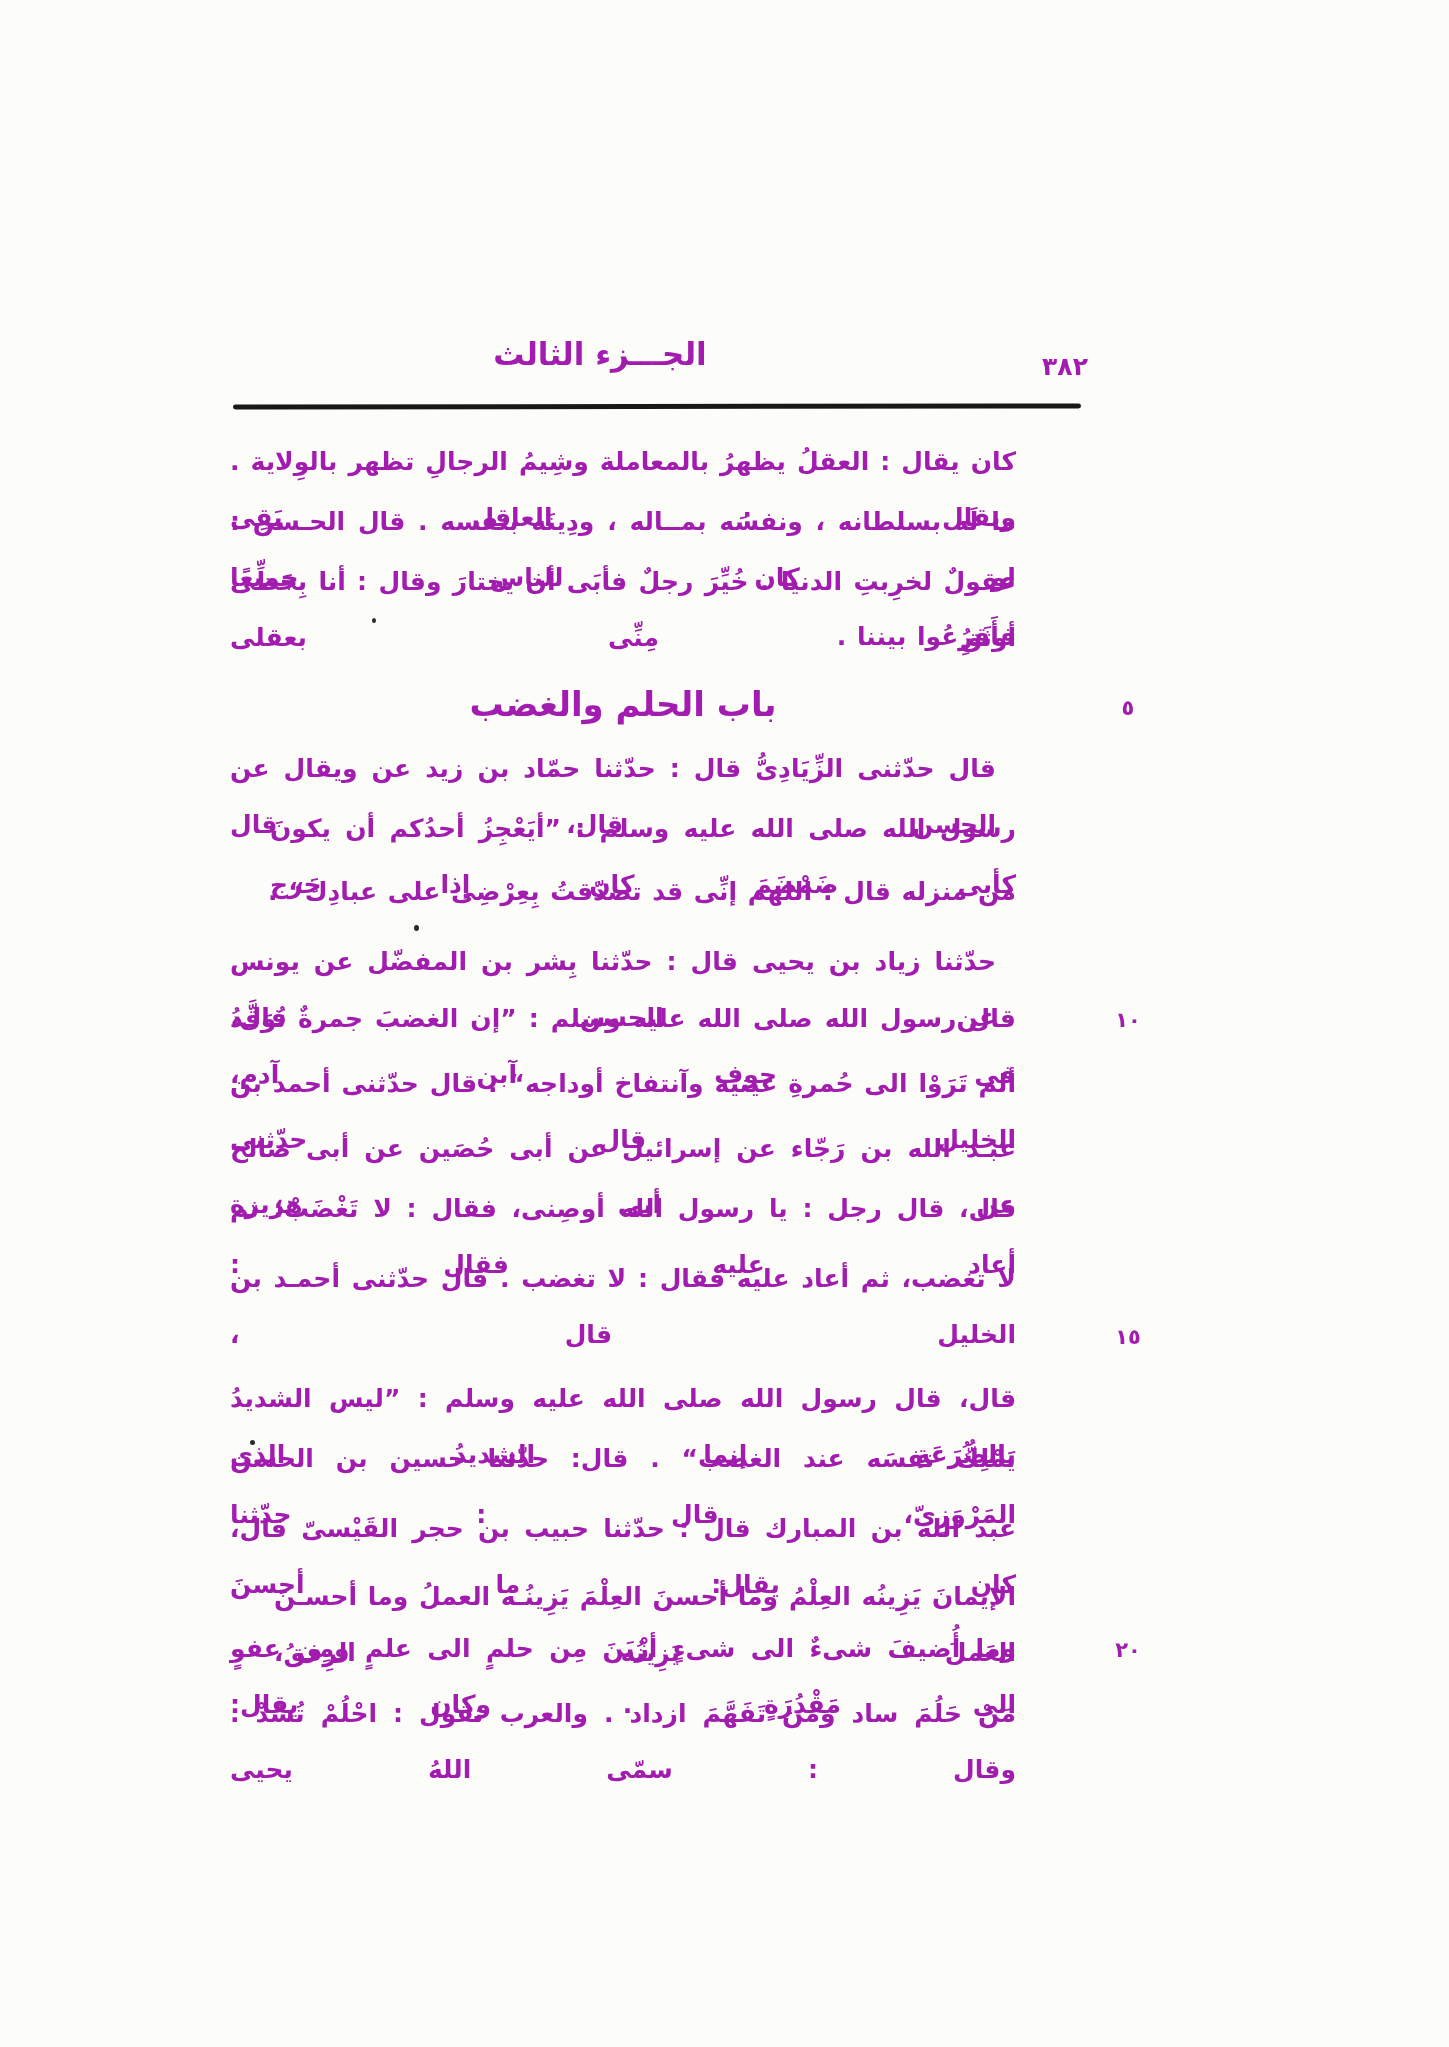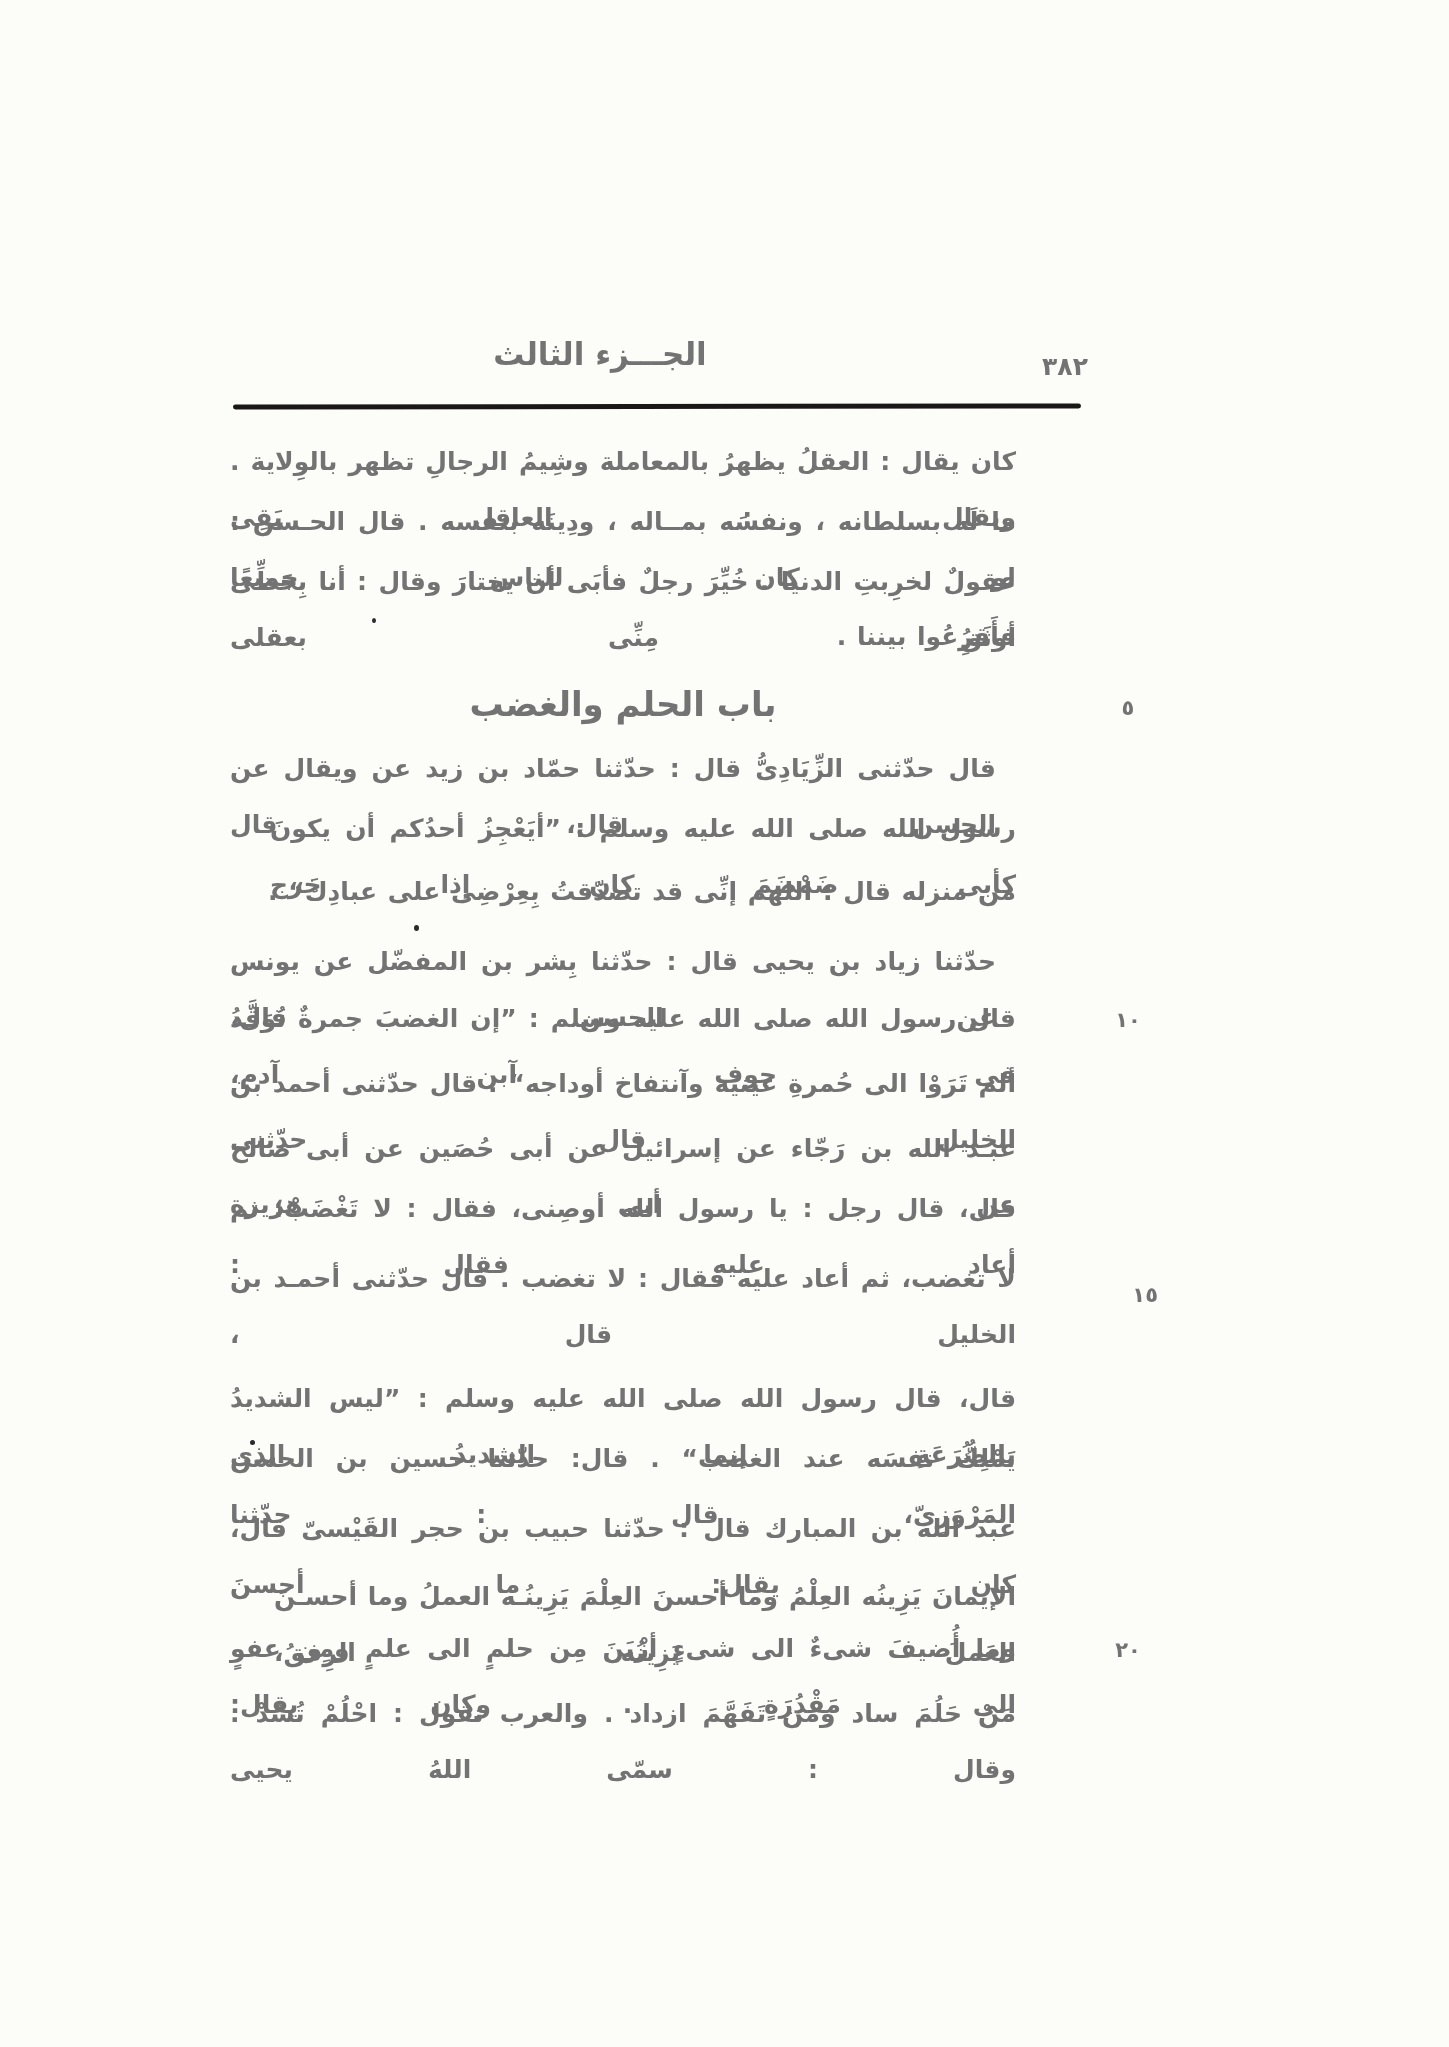--- a/index.html
+++ b/index.html
@@ -2,21 +2,21 @@
 <html><head>
 <meta charset="utf-8">
 <style>
   html, body { margin: 0; padding: 0; }
   .page {
     position: relative;
     width: 1449px;
     height: 2047px;
     background: #fcfcf9;
     font-family: "DejaVu Sans", sans-serif;
-    color: #737373;
+    color: #a21caf;
     overflow: hidden;
   }
   
   .running-head {
     position: absolute;
     top: 336px; left: 430px;
     width: 340px;
     text-align: center;
     direction: rtl;
     font-size: 31px;
@@ -97,21 +97,21 @@
     left: 1098px;
     width: 60px; height: 40px;
     line-height: 40px;
     text-align: center;
     font-size: 21px;
     font-weight: bold;
     direction: rtl;
   }
   .mn0 { top: 688px; }
   .mn1 { top: 1000px; }
-  .mn2 { top: 1275px; text-align: right; }
+  .mn2 { top: 1317px; }
   .mn3 { top: 1630px; }
   
   .speck {
     position: absolute;
     background: #2a2a2a;
     border-radius: 50%;
   }
   .s1 { left: 414px; top: 925px; width: 5px; height: 6px; }
   .s2 { left: 372px; top: 618px; width: 4px; height: 5px; }
   .s3 { left: 250px; top: 1440px; width: 5px; height: 5px; }

